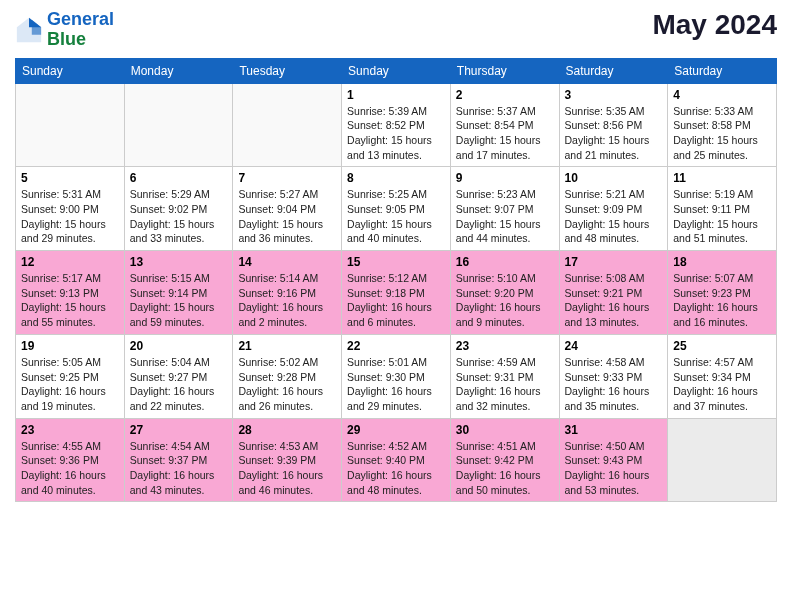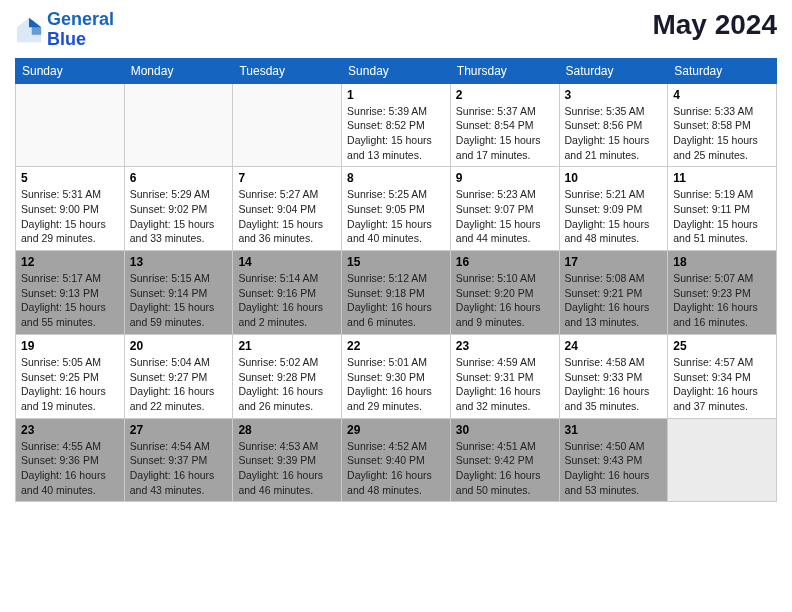--- a/index.html
+++ b/index.html
@@ -81,40 +81,40 @@
       font-size: 12px;
       margin-bottom: 2px;
       display: block;
     }
     .day-info {
       color: #222;
       font-size: 10.5px;
       line-height: 1.4;
     }
     .row-shaded td {
-      background-color: #a3a3a3;
+      background-color: #f9a8d4;
     }
     .row-shaded td.empty {
       background-color: #ebebeb;
     }
   </style>
 </head>
 <body>
 
 <div class="container">
   <div class="header">
     <div class="logo">
       <svg class="logo-icon" viewBox="0 0 30 30">
         <polygon points="15,2 28,12 28,28 2,28 2,12" fill="#1565c0" opacity="0.15"></polygon>
         <polygon points="18,4 28,12 28,20 18,20" fill="#1565c0" opacity="0.6"></polygon>
         <polygon points="15,2 28,12 15,12" fill="#1565c0"></polygon>
       </svg>
       <div class="logo-text">
         <div><span>General</span></div>
-        <div><span style="color:#1d4ed8;">Blue</span></div>
+        <div><span style="color:#15803d;">Blue</span></div>
       </div>
     </div>
     <div class="title-block">
       <div class="month-year">May 2024</div>
     </div>
   </div>
 
   <table class="calendar">
     <thead>
       <tr>

